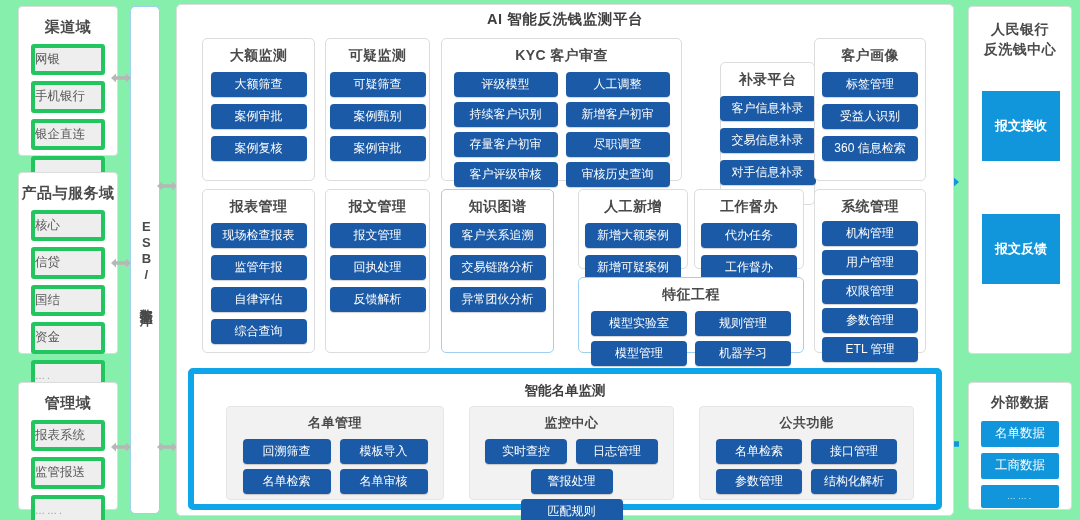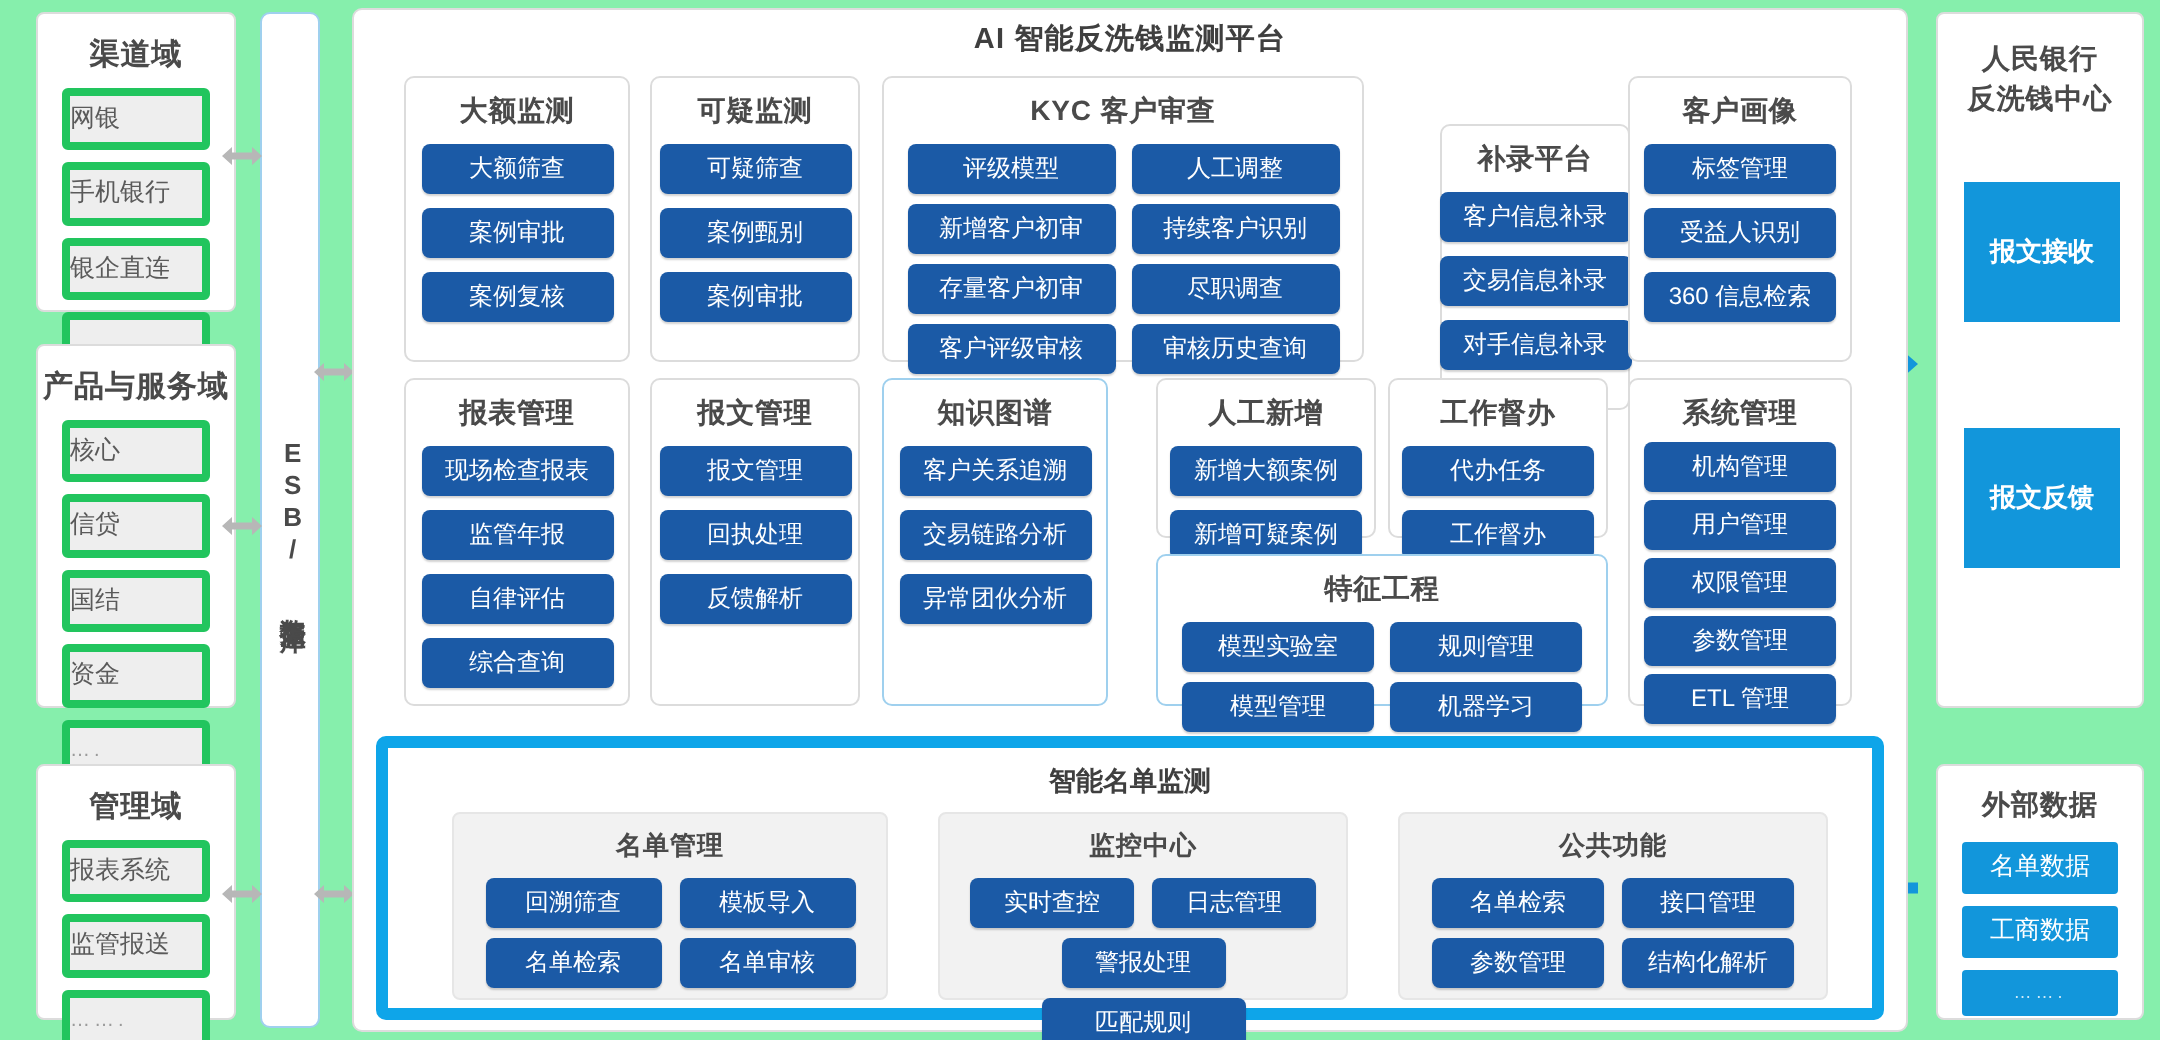--- a/index.html
+++ b/index.html
@@ -247,22 +247,22 @@
       <div class="btn wide">案例甄别</div>
       <div class="btn wide">案例审批</div>
     </div>
   </div>
 
   <div class="mod" style="left:441px; top:38px; width:241px; height:143px;">
     <div class="panel-title">KYC 客户审查</div>
     <div class="btn-wrap" style="gap:5px 8px;">
       <div class="btn" style="width:104px;">评级模型</div>
       <div class="btn" style="width:104px;">人工调整</div>
+      <div class="btn" style="width:104px;">持续客户识别</div>
       <div class="btn" style="width:104px;">新增客户初审</div>
-      <div class="btn" style="width:104px;">持续客户识别</div>
       <div class="btn" style="width:104px;">存量客户初审</div>
       <div class="btn" style="width:104px;">尽职调查</div>
       <div class="btn" style="width:104px;">客户评级审核</div>
       <div class="btn" style="width:104px;">审核历史查询</div>
     </div>
   </div>
 
   <div class="mod" style="left:720px; top:38px; width:95px; height:143px;margin-top:24px;">
     <div class="panel-title">补录平台</div>
     <div class="btn-wrap">

